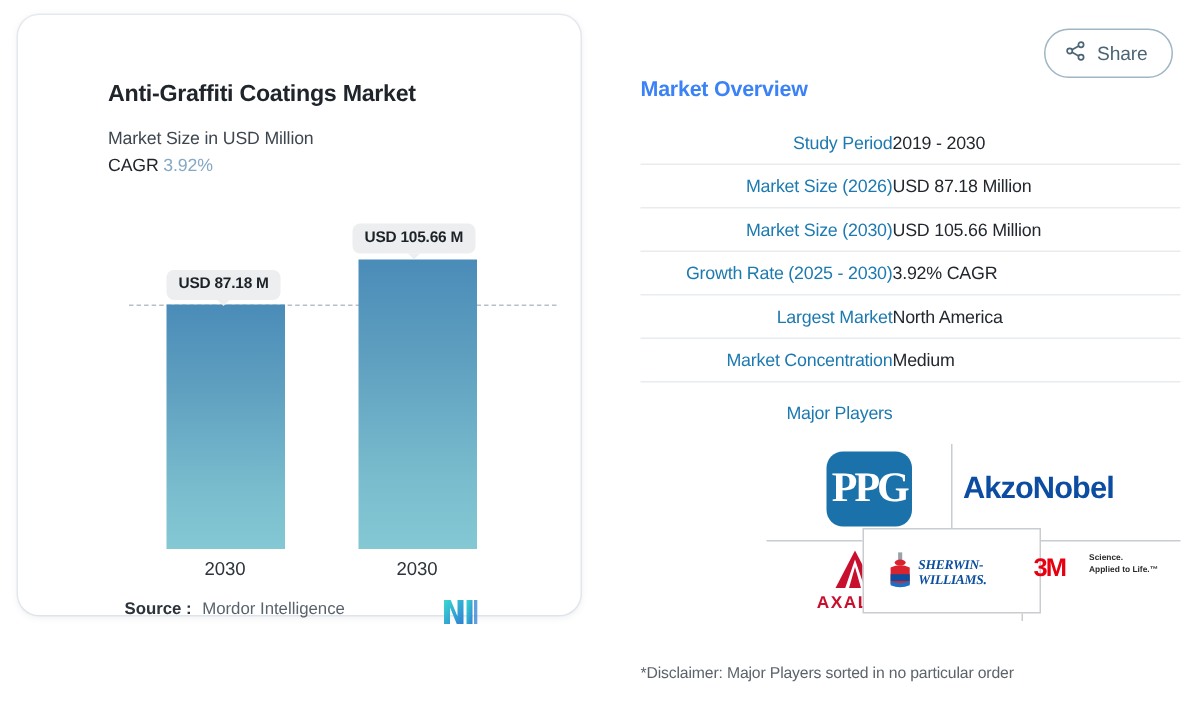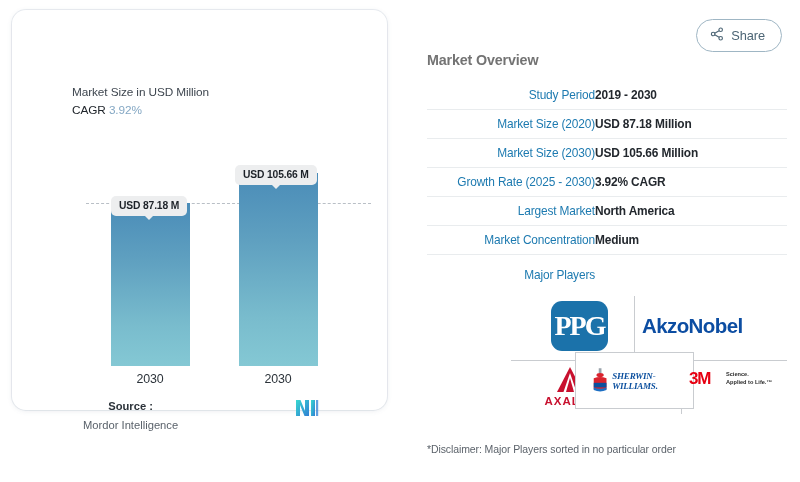--- a/index.html
+++ b/index.html
@@ -51,21 +51,20 @@
   .bar-2030 { left: 227px; top: 163px; width: 79px; height: 193px; }
 
   .vlabel {
     position: absolute;
     background: #edeeef;
     border-radius: 5px;
     padding: 4px 8px 5px 8px;
     font-size: 10.3px; font-weight: 700; color: #1d2228;
     white-space: nowrap;
     letter-spacing: -0.15px;
-    margin-top: 16px;
   }
   .vlabel::after {
     content: ""; position: absolute;
     bottom: -4px; left: 50%; margin-left: -4px;
     width: 0; height: 0;
     border-left: 4px solid transparent;
     border-right: 4px solid transparent;
     border-top: 4px solid #edeeef;
   }
   .vlabel-2025 { left: 99px; top: 170px; }
@@ -74,58 +73,58 @@
   .xtick {
     position: absolute; top: 362px;
     font-size: 12.4px; color: #2c333a; text-align: center; width: 90px;
     letter-spacing: -0.1px;
   }
   .xtick-2025 { left: 93px; }
   .xtick-2030 { left: 221px; }
 
   .source-row {
     position: absolute; left: 71px; top: 390px;
-    display: flex; align-items: center; gap: 7px; flex-direction: column;
+    display: flex; align-items: center; gap: 7px;
   }
   .source-lbl { font-size: 11.2px; font-weight: 700; color: #2c333a; }
   .source-val { font-size: 11.2px; color: #5a626b; }
   .mi-logo { position: absolute; left: 283px; top: 389px; }
 
   
   .share-btn {
     position: absolute; right: 18px; top: 19px;
     display: flex; align-items: center; gap: 7px;
     padding: 7px 16px 7px 13px;
     border: 1.2px solid #9fb6c4;
     border-radius: 18px;
     background: #fff;
     color: #4c6575; font-size: 12.8px;
     cursor: pointer;
     letter-spacing: -0.1px;
   }
 
   .overview-title {
     position: absolute; left: 427px; top: 52px;
-    font-size: 14.3px; font-weight: 700; color: #737373;
+    font-size: 14.3px; font-weight: 700; color: #3b82f6;
     letter-spacing: -0.15px;
   }
 
   .tbl { position: absolute; left: 427px; top: 81px; width: 360px; }
   .trow {
     display: flex; align-items: center;
     height: 29px;
     border-bottom: 1px solid #e9ecee;
   }
   .trow:last-child { border-bottom: none; }
   .tlabel {
     width: 168px; flex: none;
     font-size: 11.9px; color: #1d7ab0; letter-spacing: -0.15px; text-align: right;
   }
   .tvalue {
-    font-size: 11.9px; color: #23282e; letter-spacing: -0.15px; font-weight: bold;
+    font-size: 11.9px; color: #23282e; letter-spacing: -0.15px;
   }
   .players-row {
     display: flex; align-items: center; height: 30px;
     padding-top: 9px;
   }
 
   
   .logo-grid {
     position: absolute; left: 511px; top: 296px;
     width: 276px; height: 118px;
@@ -178,21 +177,21 @@
     padding-left: 15px;
   }
   .sw-txt {
     font-family: "Liberation Serif", serif;
     font-style: italic; font-weight: 700;
     font-size: 9px; color: #0b4f9e; letter-spacing: -0.2px;
   }
 
   .mmm {
     position: absolute; left: 178px; top: 73px;
-    display: flex; align-items: center; gap: 16px;
+    display: flex; gap: 16px;
   }
   .mmm-mark {
     font-size: 17px; font-weight: 700; color: #e60012;
     letter-spacing: -1.3px; font-family: "Liberation Sans", sans-serif;
   }
   .mmm-tag {
     font-size: 5.6px; font-weight: 700; color: #2a2a2a; line-height: 1.35;
   }
 
   .disclaimer {
@@ -200,20 +199,21 @@
     font-size: 10.5px; color: #5c636b; letter-spacing: -0.1px;
   }
 </style>
 </head>
 <body>
 
 <div class="page">
 
   <div class="chart-card">
 
+    <div class="chart-title">Anti-Graffiti Coatings Market</div>
     <div class="chart-sub">Market Size in USD Million</div>
     <div class="chart-cagr">
       <span>CAGR</span>
       <span class="val">3.92%</span>
     </div>
 
     <div class="plot">
 
       <div class="dashline"></div>
 
@@ -261,21 +261,21 @@
   </div>
 
   <div class="overview-title">Market Overview</div>
 
   <div class="tbl">
     <div class="trow">
       <div class="tlabel">Study Period</div>
       <div class="tvalue">2019 - 2030</div>
     </div>
     <div class="trow">
-      <div class="tlabel">Market Size (2020)</div>
+      <div class="tlabel">Market Size (2026)</div>
       <div class="tvalue">USD 87.18 Million</div>
     </div>
     <div class="trow">
       <div class="tlabel">Market Size (2030)</div>
       <div class="tvalue">USD 105.66 Million</div>
     </div>
     <div class="trow">
       <div class="tlabel">Growth Rate (2025 - 2030)</div>
       <div class="tvalue">3.92% CAGR</div>
     </div>

